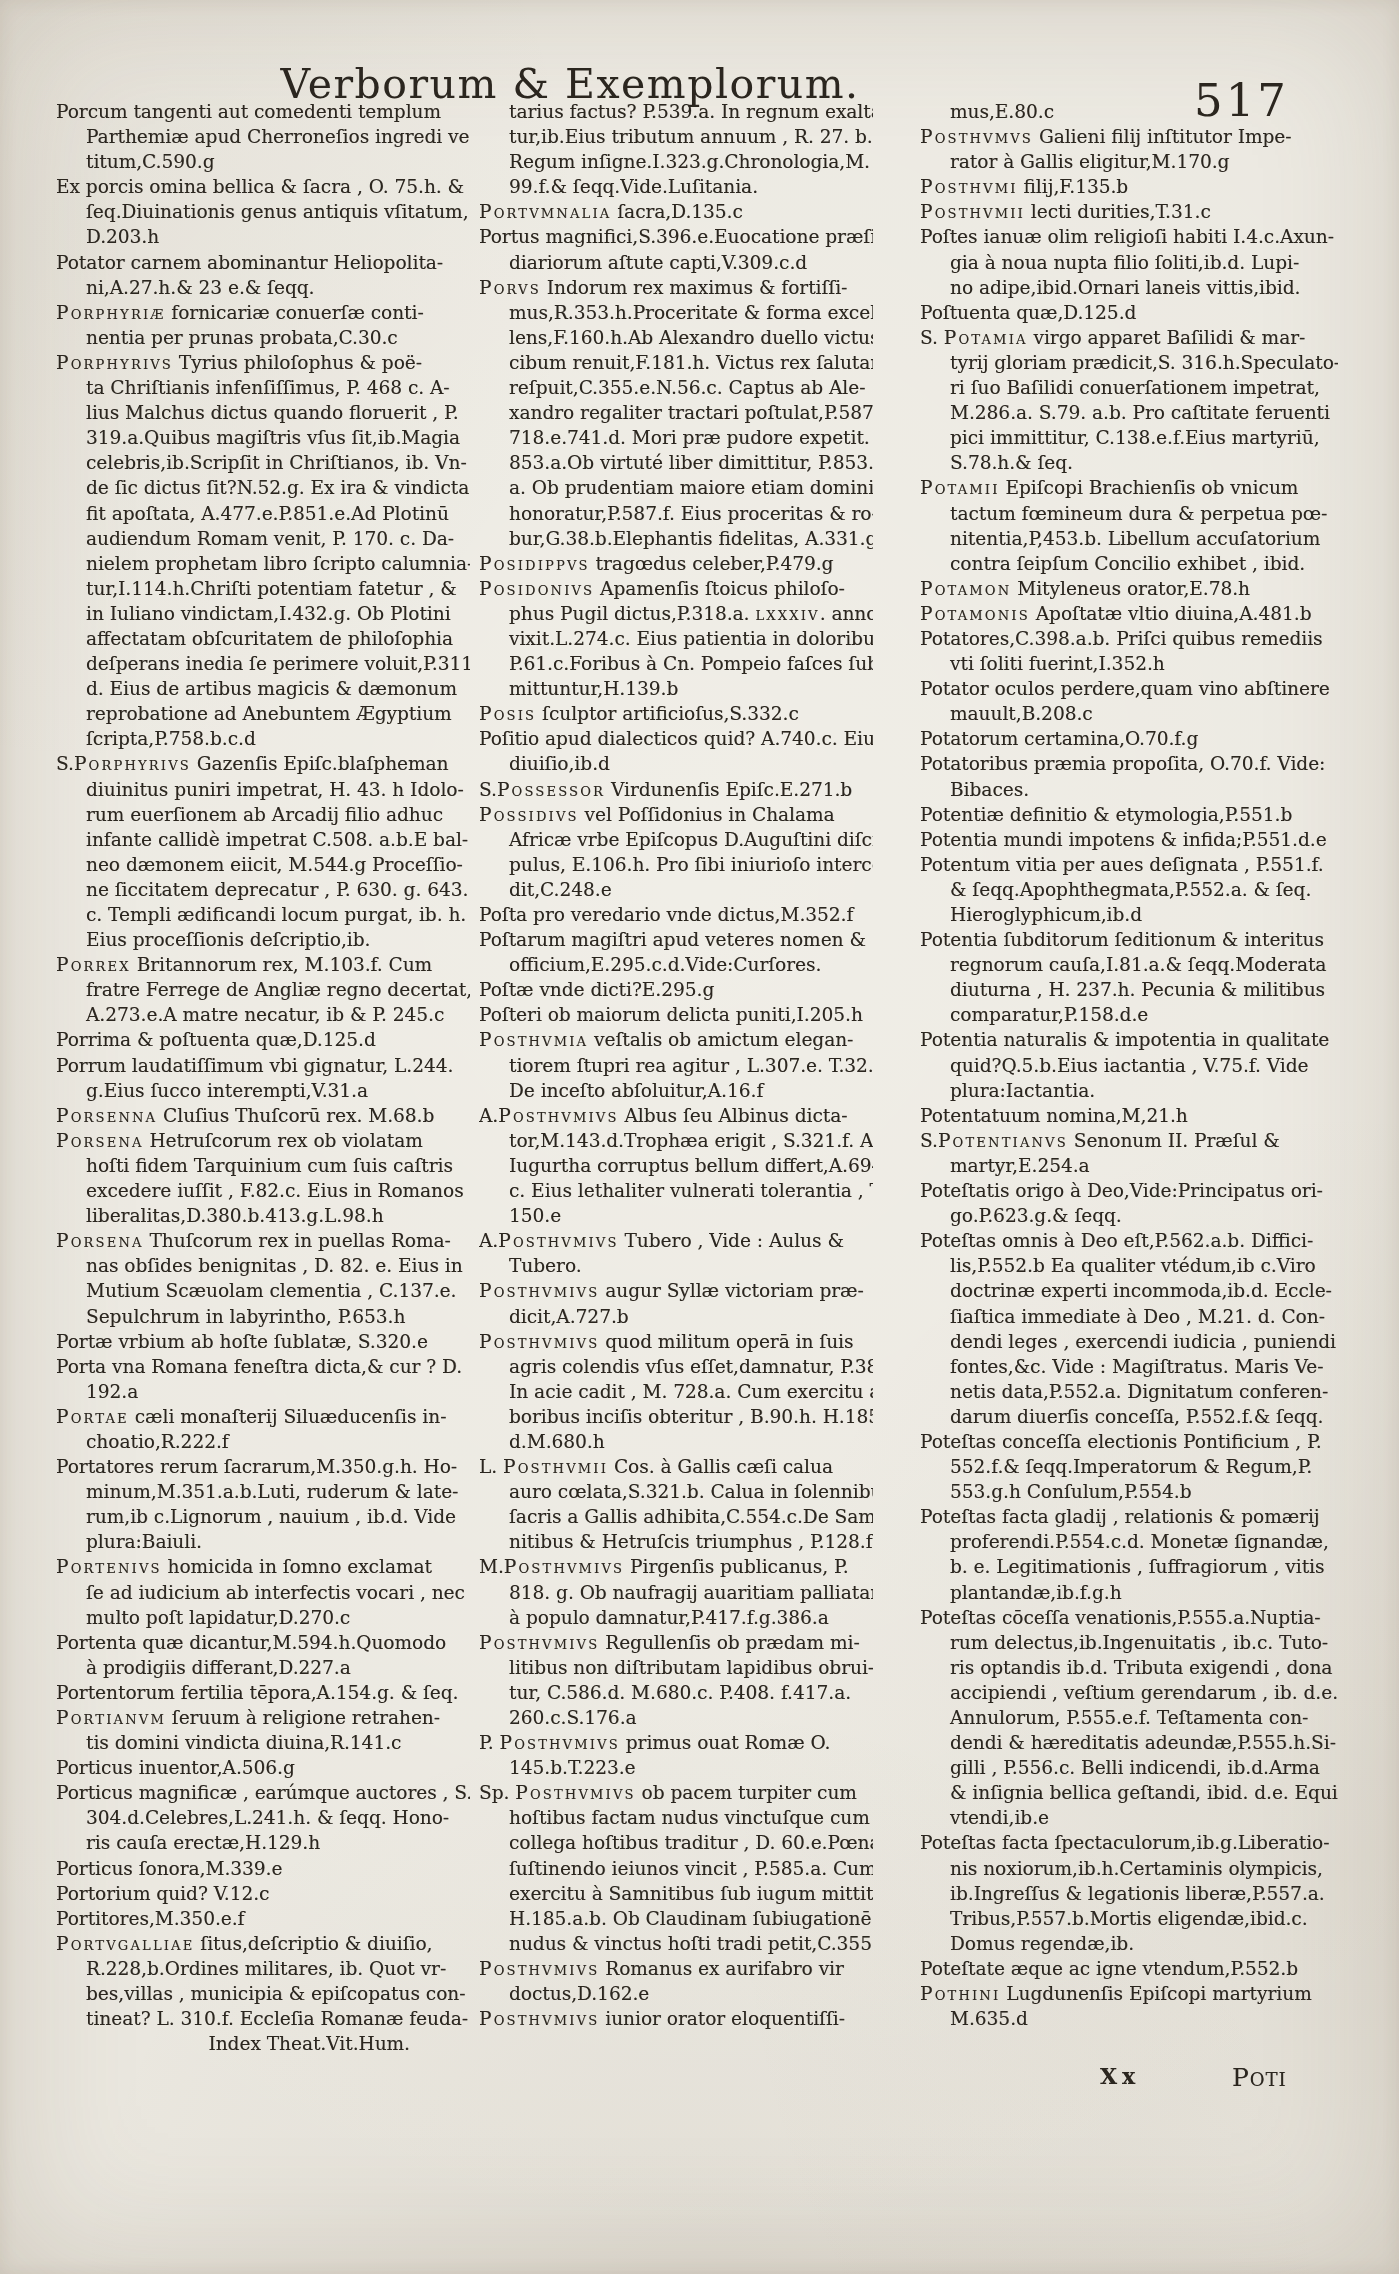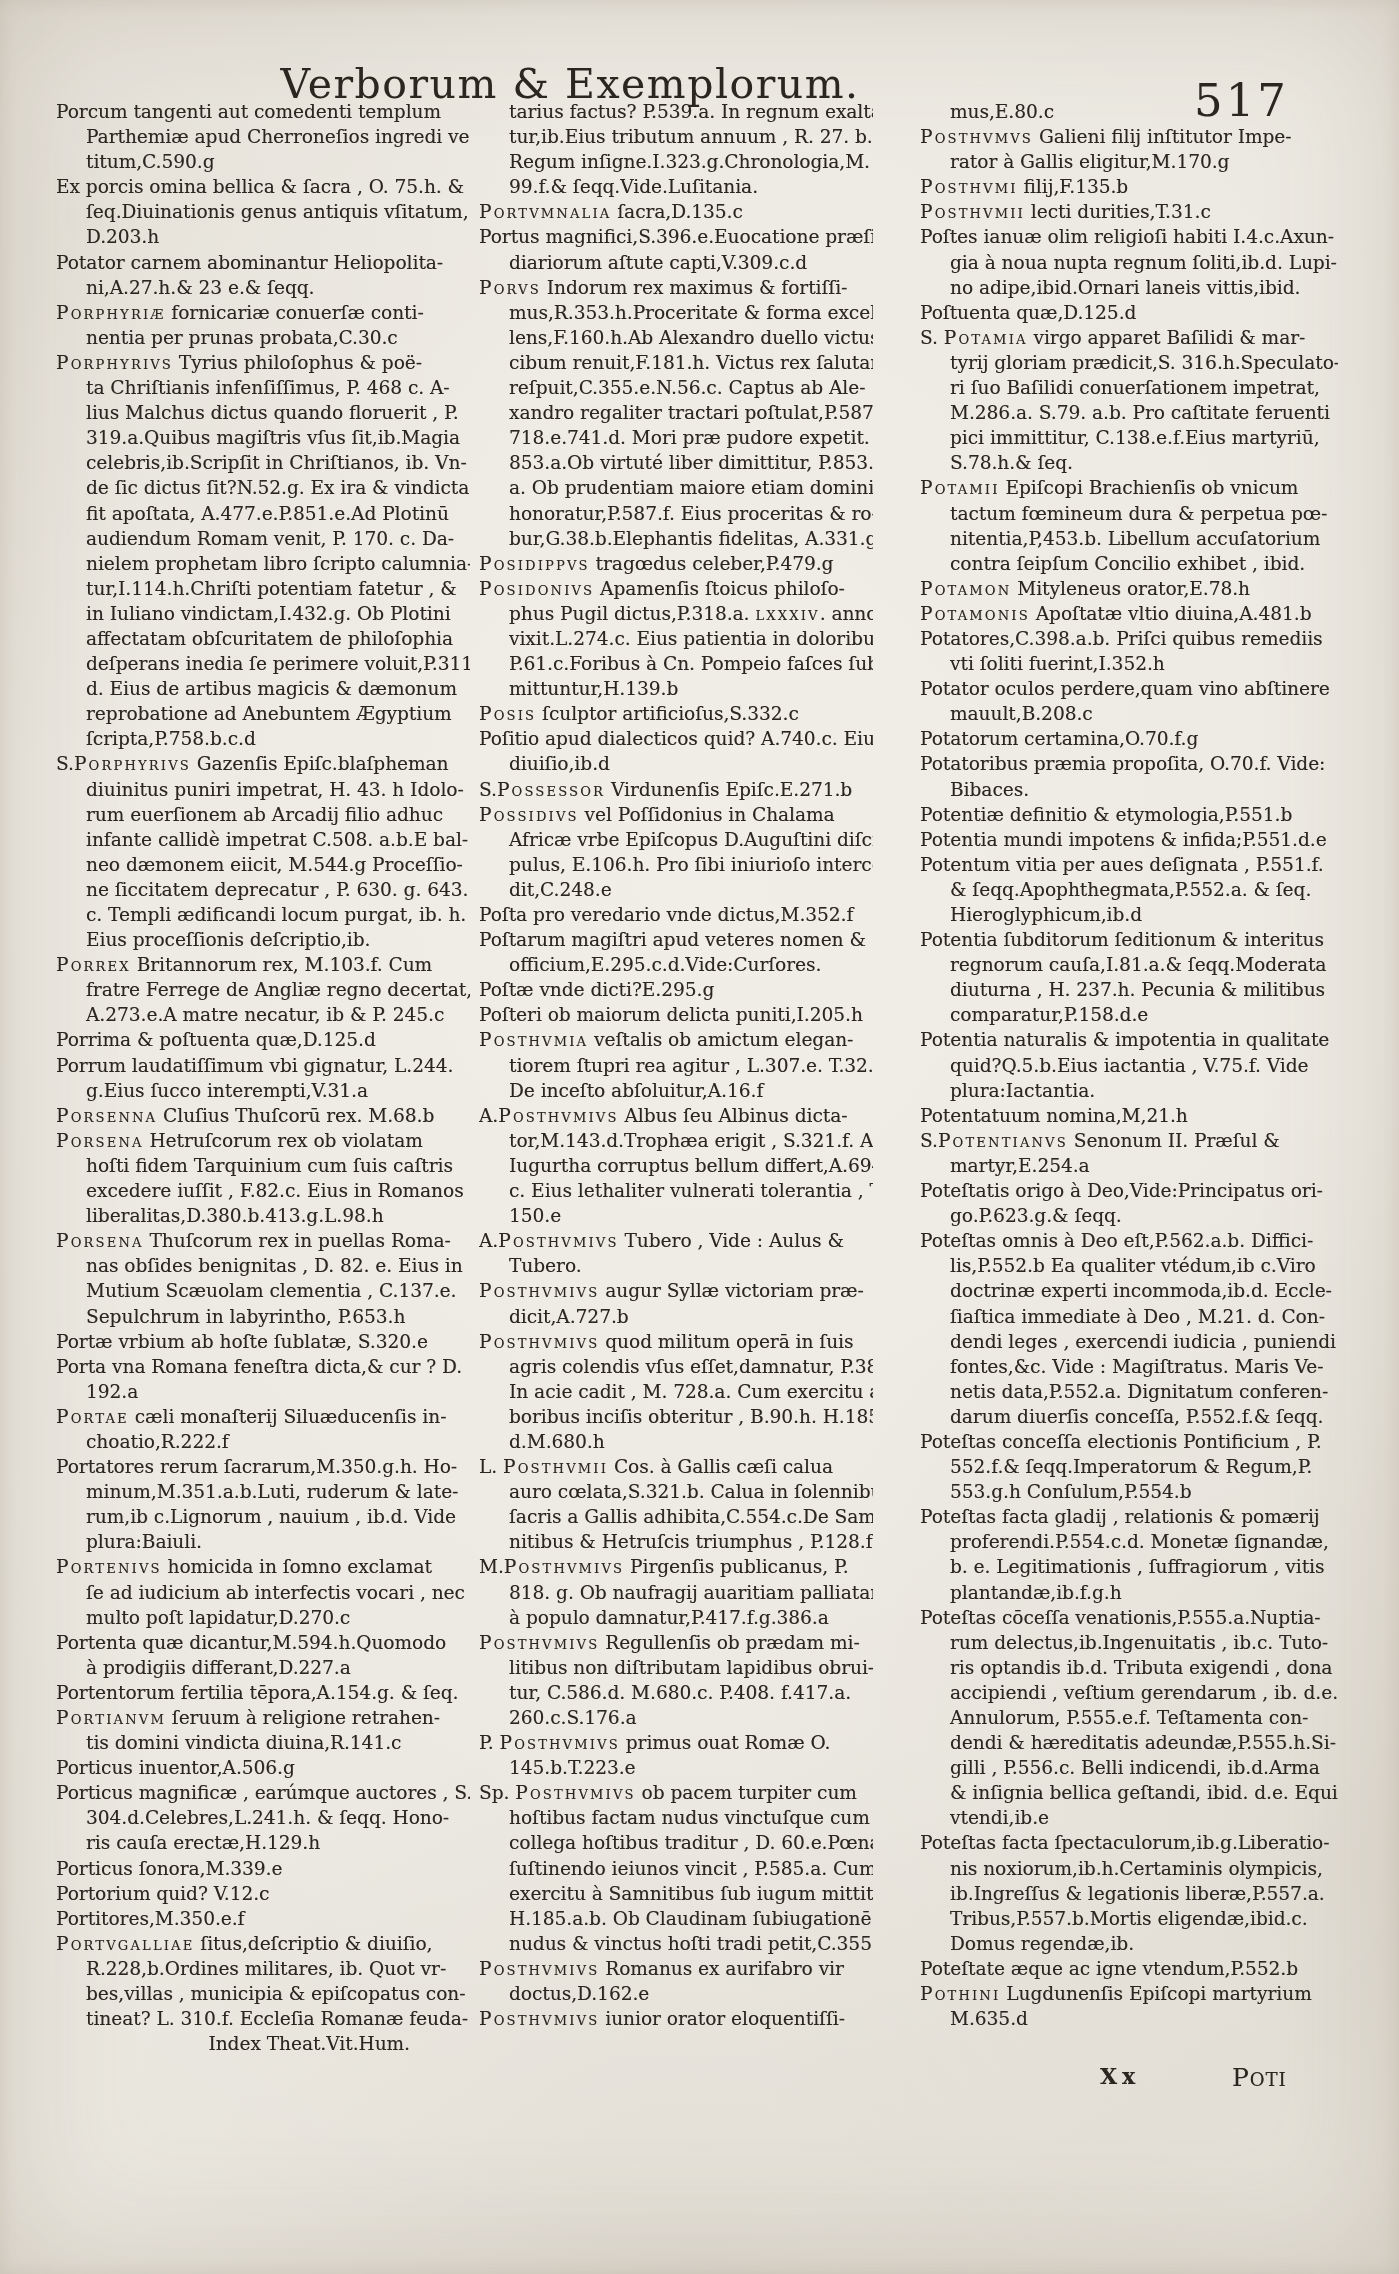--- a/index.html
+++ b/index.html
@@ -218,21 +218,21 @@
       <div class="line i1">doctus,D.162.e</div>
       <div class="line i0"><span class="sc">Posthvmivs</span> iunior orator eloquentiſſi-</div>
     </div>
   <div class="col col3">
       <div class="line i1">mus,E.80.c</div>
       <div class="line i0"><span class="sc">Posthvmvs</span> Galieni filij inſtitutor Impe-</div>
       <div class="line i1">rator à Gallis eligitur,M.170.g</div>
       <div class="line i0"><span class="sc">Posthvmi</span> filij,F.135.b</div>
       <div class="line i0"><span class="sc">Posthvmii</span> lecti durities,T.31.c</div>
       <div class="line i0"><span class="it">Poſtes</span> ianuæ olim religioſi habiti I.4.c.Axun-</div>
-      <div class="line i1">gia à noua nupta regnum ſoliti,ib.d. Lupi-</div>
+      <div class="line i1">gia à noua nupta filio ſoliti,ib.d. Lupi-</div>
       <div class="line i1">no adipe,ibid.Ornari laneis vittis,ibid.</div>
       <div class="line i0"><span class="it">Poſtuenta</span> quæ,D.125.d</div>
       <div class="line i0">S. <span class="sc">Potamia</span> virgo apparet Baſilidi &amp; mar-</div>
       <div class="line i1">tyrij gloriam prædicit,S. 316.h.Speculato-</div>
       <div class="line i1">ri ſuo Baſilidi conuerſationem impetrat,</div>
       <div class="line i1">M.286.a. S.79. a.b. Pro caſtitate feruenti</div>
       <div class="line i1">pici immittitur, C.138.e.f.Eius martyriū,</div>
       <div class="line i1">S.78.h.&amp; ſeq.</div>
       <div class="line i0"><span class="sc">Potamii</span> Epiſcopi Brachienſis ob vnicum</div>
       <div class="line i1">tactum fœmineum dura &amp; perpetua pœ-</div>

